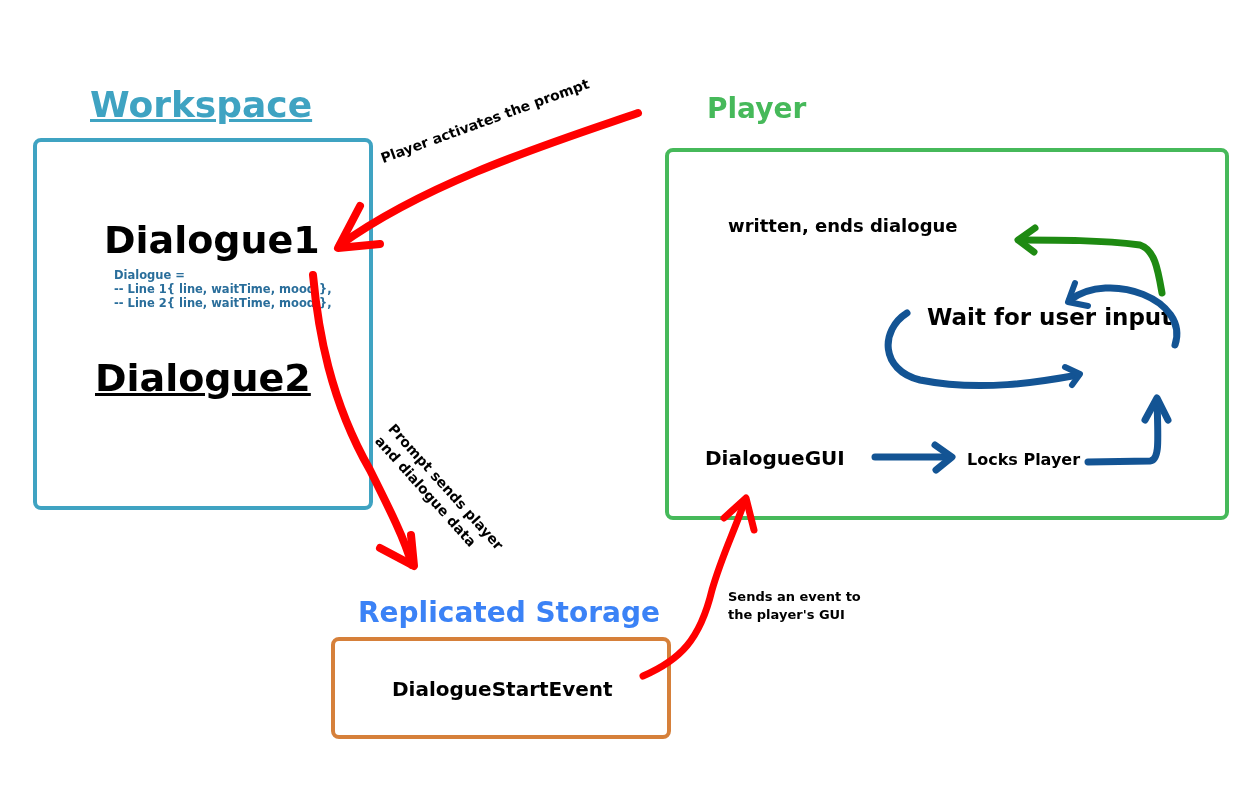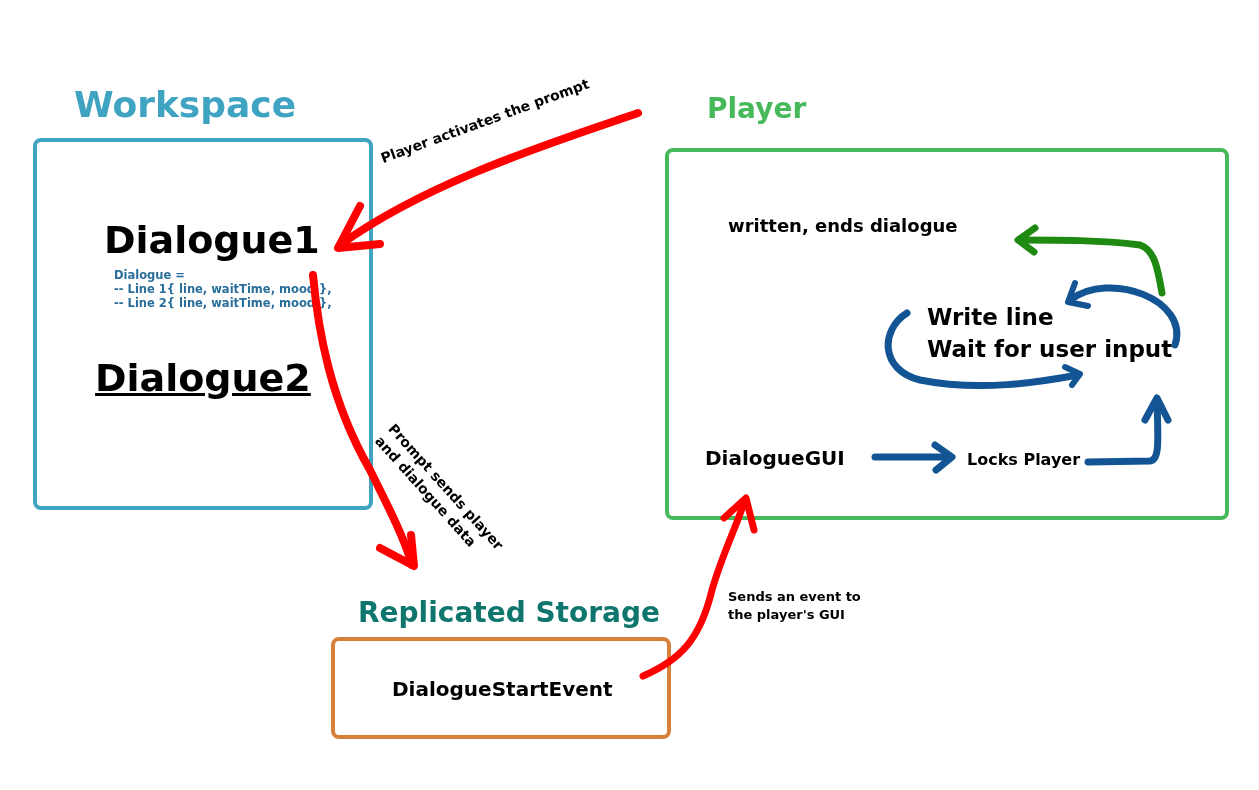--- a/index.html
+++ b/index.html
@@ -8,41 +8,40 @@
     .abs { position: absolute; }
     .section-title { font-weight: bold; font-family: "DejaVu Sans", sans-serif; white-space: nowrap; }
     .box { position: absolute; box-sizing: border-box; border-radius: 8px; background: transparent; }
     .bold { font-weight: bold; color: #000; white-space: nowrap; font-family: "DejaVu Sans", sans-serif; }
     svg.overlay { position: absolute; left: 0; top: 0; width: 1259px; height: 790px; pointer-events: none; }
     .code { color: #2a6e9b; font-weight: bold; font-size: 11.5px; line-height: 14px; font-family: "DejaVu Sans", sans-serif; white-space: nowrap; }
   </style>
 </head>
 <body>
 
-<div class="abs section-title" style="left:74px; top:84px; font-size:36px; color:#3fa3c2;">Workspace</div>
+<div class="abs section-title" style="left:90px; top:84px; font-size:36px; color:#3fa3c2;text-decoration:underline;">Workspace</div>
 <div class="abs section-title" style="left:667px; top:92px; font-size:28px; color:#46b95a;margin-left:40px;">Player</div>
-<div class="abs section-title" style="left:358px; top:596px; font-size:28px; color:#0f766e;">Replicated Storage</div>
+<div class="abs section-title" style="left:358px; top:596px; font-size:28px; color:#3b82f6;">Replicated Storage</div>
 
 <div class="box" style="left:33px; top:138px; width:340px; height:372px; border:4px solid #3fa3c2;"></div>
 <div class="box" style="left:665px; top:148px; width:564px; height:372px; border:4px solid #46b95a;"></div>
 <div class="box" style="left:331px; top:637px; width:340px; height:102px; border:4px solid #d6803a;"></div>
 
 <div class="abs bold" style="left:104px; top:218px; font-size:38px;">Dialogue1</div>
 <div class="abs code" style="left:114px; top:268px;">
   <div>Dialogue =</div>
   <div>-- Line 1{ line, waitTime, mood },</div>
   <div>-- Line 2{ line, waitTime, mood },</div>
 </div>
 <div class="abs bold" style="left:95px; top:356px; font-size:38px;text-decoration:underline;">Dialogue2</div>
 
 <div class="abs bold" style="left:728px; top:213px; font-size:18px; line-height:26px;">
   <div>written, ends dialogue</div>
 </div>
 <div class="abs bold" style="left:927px; top:301px; font-size:23px; line-height:32px;">
-  <div>Write line</div>
   <div>Wait for user input</div>
 </div>
 <div class="abs bold" style="left:705px; top:446px; font-size:20px;">DialogueGUI</div>
 <div class="abs bold" style="left:967px; top:450px; font-size:16px;">Locks Player</div>
 
 <div class="abs bold" style="left:392px; top:677px; font-size:20px;">DialogueStartEvent</div>
 
 <div class="abs bold" style="left:384px; top:150px; font-size:14px; transform-origin:0 100%; transform:rotate(-20deg);">Player activates the prompt</div>
 <div class="abs bold" style="left:398px; top:420px; font-size:14px; line-height:18px; transform-origin:0 0; transform:rotate(48deg);">
   <div>Prompt sends player</div>

